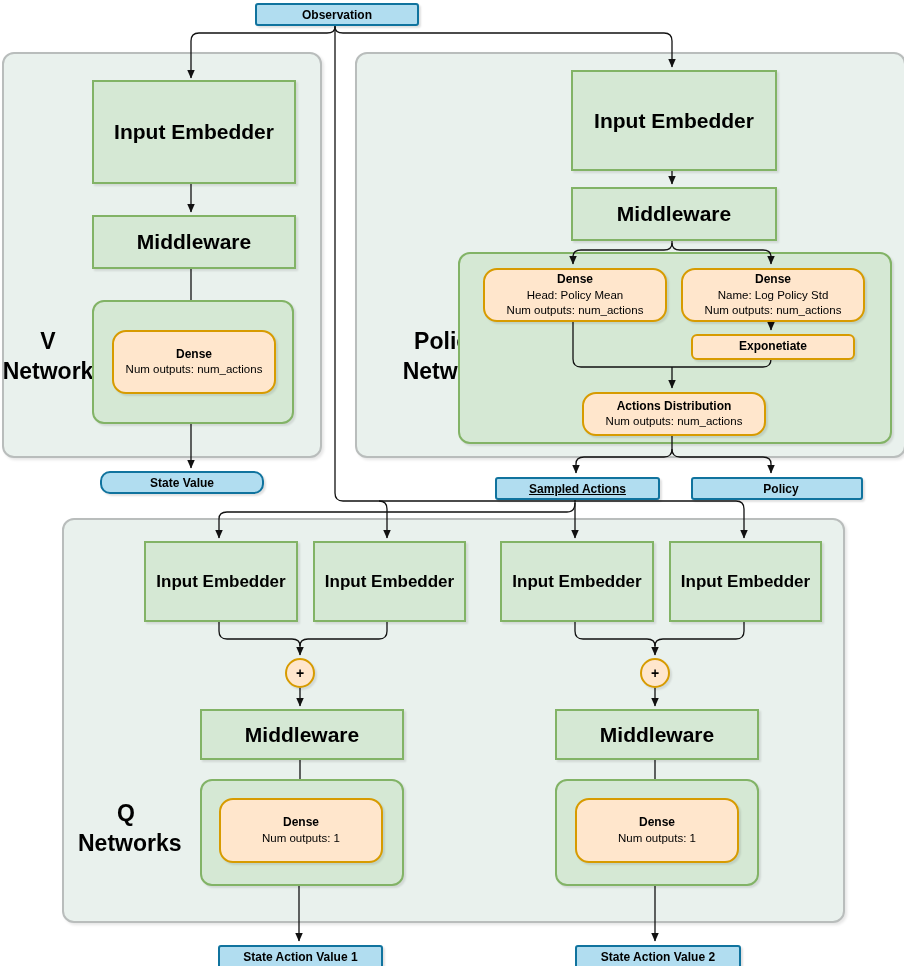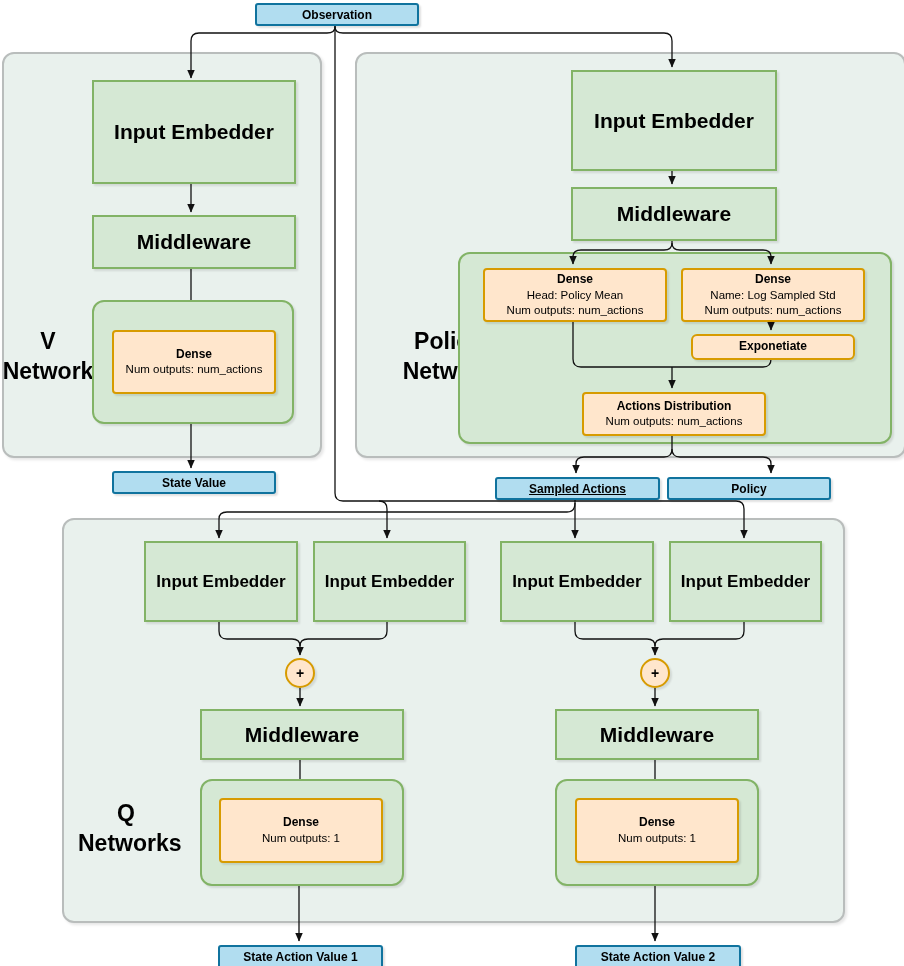--- a/index.html
+++ b/index.html
@@ -19,21 +19,21 @@
     position:absolute;background:#d5e8d4;border:2px solid #82b366;border-radius:0;z-index:10;
     display:flex;align-items:center;justify-content:center;text-align:center;
     box-shadow:2px 2px 2px rgba(0,0,0,0.10);
   }
   .ggroup{
     position:absolute;background:#d5e8d4;border:2px solid #82b366;border-radius:12px;z-index:6;
     box-shadow:2px 2px 2px rgba(0,0,0,0.10);
   }
   .sac{z-index:4;}
   .onode{
-    position:absolute;background:#ffe6cc;border:2px solid #d79b00;border-radius:4px;z-index:10;
+    position:absolute;background:#ffe6cc;border:2px solid #d79b00;border-radius:14px;z-index:10;
     display:flex;flex-direction:column;align-items:center;justify-content:center;text-align:center;
     line-height:1.3;box-shadow:2px 2px 2px rgba(0,0,0,0.10);
   }
   .bnode{
     position:absolute;background:#b1ddf0;border:2px solid #10739e;border-radius:3px;z-index:10;
     display:flex;align-items:center;justify-content:center;text-align:right;
     font-weight:bold;font-size:12px;box-shadow:2px 2px 2px rgba(0,0,0,0.12);
   }
   .big{font-weight:bold;font-size:21px;}
   .qbig{font-weight:bold;font-size:17px;}
@@ -52,30 +52,30 @@
   .p-container{left:355px;top:52px;width:547px;height:402px;}
   .q-container{left:62px;top:518px;width:779px;height:401px;}
   .v-title{left:2px;top:326px;width:92px;}
   .p-title{left:356px;top:326px;width:96px;margin-left:44px;}
   .sac-title{left:790px;top:372px;width:96px;}
   .q-title{left:78px;top:798px;width:96px;}
   .v-emb{left:92px;top:80px;width:200px;height:100px;}
   .v-mid{left:92px;top:215px;width:200px;height:50px;}
   .v-dense-group{left:92px;top:300px;width:198px;height:120px;}
   .v-dense{left:112px;top:330px;width:160px;height:60px;}
-  .state-value{left:112px;top:471px;width:160px;height:19px;}
+  .state-value{left:100px;top:471px;width:160px;height:19px;border-radius:10px;}
   .p-emb{left:571px;top:70px;width:202px;height:97px;}
   .p-mid{left:571px;top:187px;width:202px;height:50px;}
   .sac{left:458px;top:252px;width:430px;height:188px;}
   .dense-mean{left:483px;top:268px;width:180px;height:50px;}
   .dense-std{left:681px;top:268px;width:180px;height:50px;}
   .expo{left:691px;top:334px;width:160px;height:22px;border-radius:6px;}
   .gaussian{left:582px;top:392px;width:180px;height:40px;}
   .sampled{left:495px;top:477px;width:161px;height:19px;text-decoration:underline;}
-  .policy-out{left:667px;top:477px;width:160px;height:19px;}
+  .policy-out{left:691px;top:477px;width:160px;height:19px;padding-left:8px;}
   .q-emb1{left:144px;top:541px;width:150px;height:77px;}
   .q-emb2{left:313px;top:541px;width:149px;height:77px;}
   .q-emb3{left:500px;top:541px;width:150px;height:77px;}
   .q-emb4{left:669px;top:541px;width:149px;height:77px;}
   .sum1{left:285px;top:658px;}
   .sum2{left:640px;top:658px;}
   .q-mid1{left:200px;top:709px;width:200px;height:47px;}
   .q-mid2{left:555px;top:709px;width:200px;height:47px;}
   .q-dense-group1{left:200px;top:779px;width:200px;height:103px;}
   .q-dense1{left:219px;top:798px;width:160px;height:61px;}
@@ -157,21 +157,21 @@
 
   <div class="gnode big p-emb">Input Embedder</div>
   <div class="gnode big p-mid">Middleware</div>
   <div class="onode dense-mean">
     <span class="t-bold">Dense</span>
     <span class="t-reg">Head: Policy Mean</span>
     <span class="t-reg">Num outputs: num_actions</span>
   </div>
   <div class="onode dense-std">
     <span class="t-bold">Dense</span>
-    <span class="t-reg">Name: Log Sampled Std</span>
+    <span class="t-reg">Name: Log Policy Std</span>
     <span class="t-reg">Num outputs: num_actions</span>
   </div>
   <div class="onode expo">
     <span class="t-bold">Exponetiate</span>
   </div>
   <div class="onode gaussian">
     <span class="t-bold">Actions Distribution</span>
     <span class="t-reg">Num outputs: num_actions</span>
   </div>
   <div class="bnode sampled">Sampled Actions</div>

